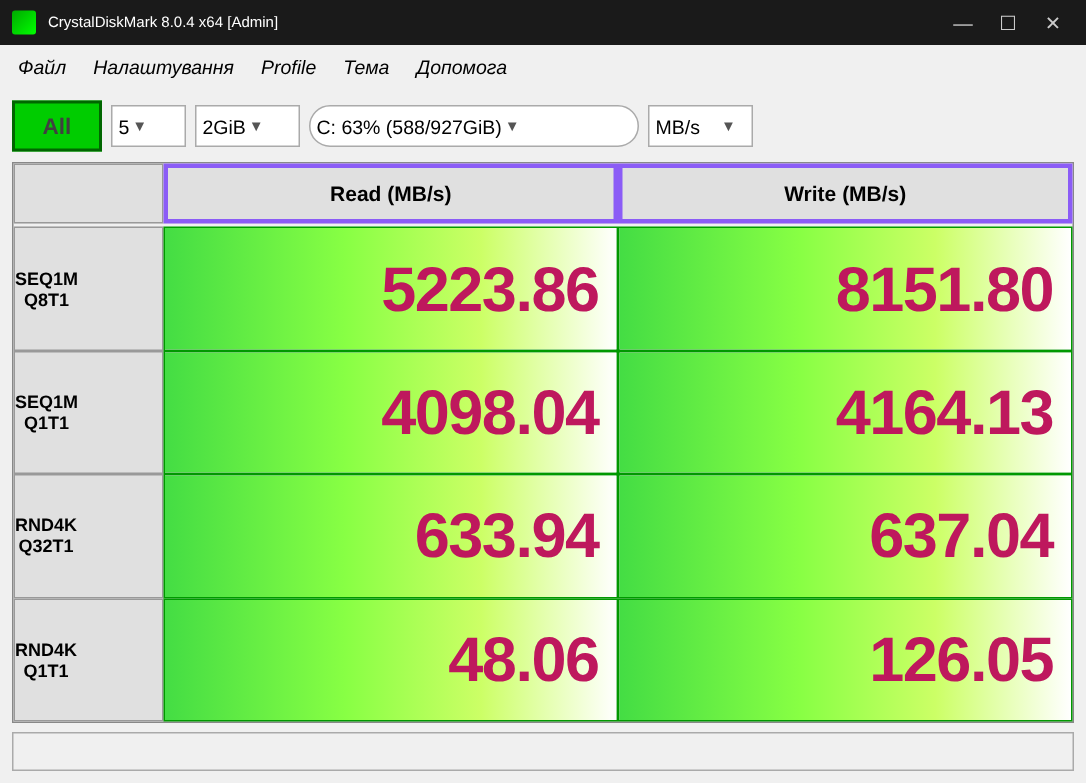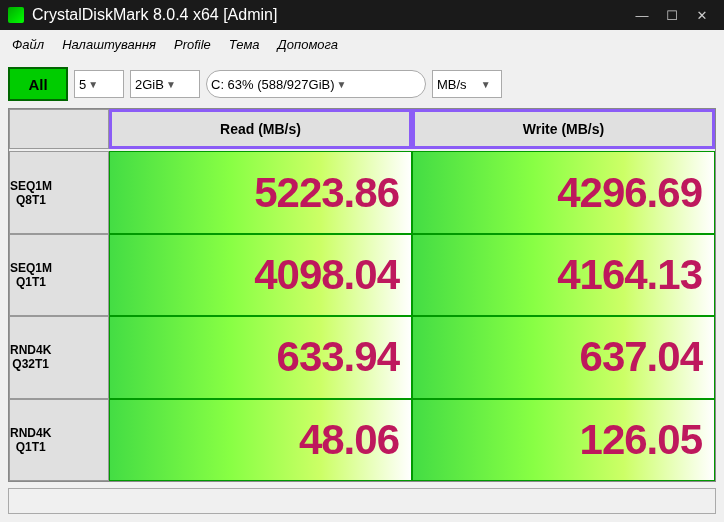--- a/index.html
+++ b/index.html
@@ -27,21 +27,21 @@
     }
     .app-icon {
       width: 16px;
       height: 16px;
       background: linear-gradient(135deg, #00aa00, #00ff00);
       border-radius: 2px;
       flex-shrink: 0;
     }
     .title-text {
       color: #ffffff;
-      font-size: 16px;
+      font-size: 10px;
     }
     .title-bar-controls {
       display: flex;
       gap: 2px;
     }
     .title-btn {
       width: 28px;
       height: 22px;
       background: transparent;
       border: none;
@@ -83,21 +83,21 @@
 
     
     .controls-row {
       display: flex;
       align-items: center;
       gap: 6px;
       height: 36px;
     }
     .all-button {
       background: #00cc00;
-      color: #000000;
+      color: #404040;
       font-weight: bold;
       font-size: 15px;
       border: 2px solid #006600;
       padding: 4px 18px;
       cursor: pointer;
       min-width: 60px;
       height: 34px;
     }
     .dropdown {
       display: flex;
@@ -253,21 +253,21 @@
     <div class="header-cell">Read (MB/s)</div>
     <div class="header-cell">Write (MB/s)</div>
 
     <div class="row-label">
       <span><span>SEQ1M</span><br><span>Q8T1</span></span>
     </div>
     <div class="value-cell">
       <span class="value-text">5223.86</span>
     </div>
     <div class="value-cell">
-      <span class="value-text">4296.69</span>
+      <span class="value-text">8151.80</span>
     </div>
 
     <div class="row-label">
       <span><span>SEQ1M</span><br><span>Q1T1</span></span>
     </div>
     <div class="value-cell">
       <span class="value-text">4098.04</span>
     </div>
     <div class="value-cell">
       <span class="value-text">4164.13</span>

